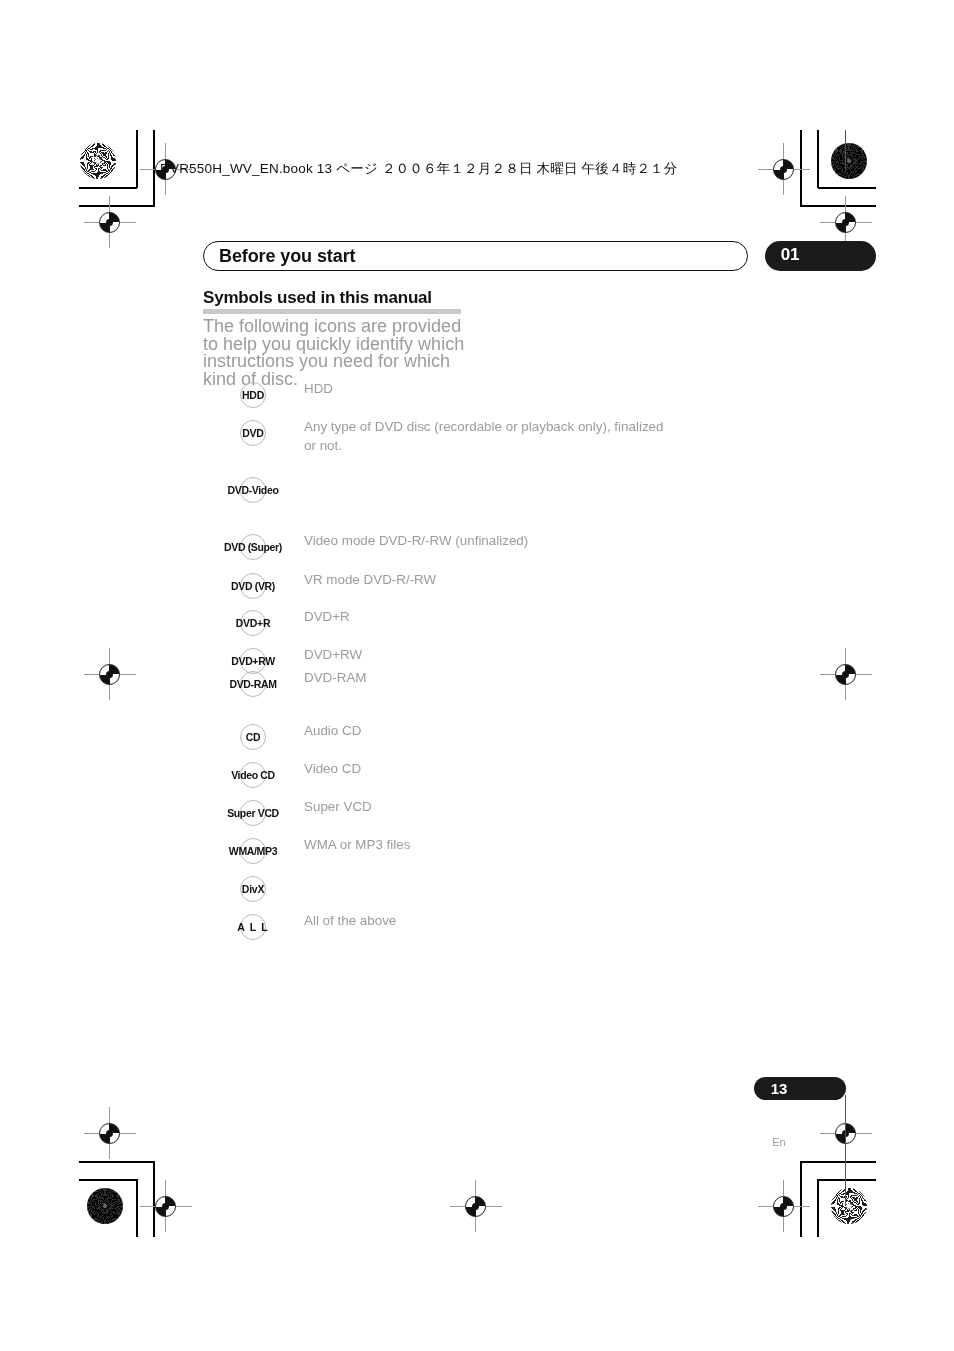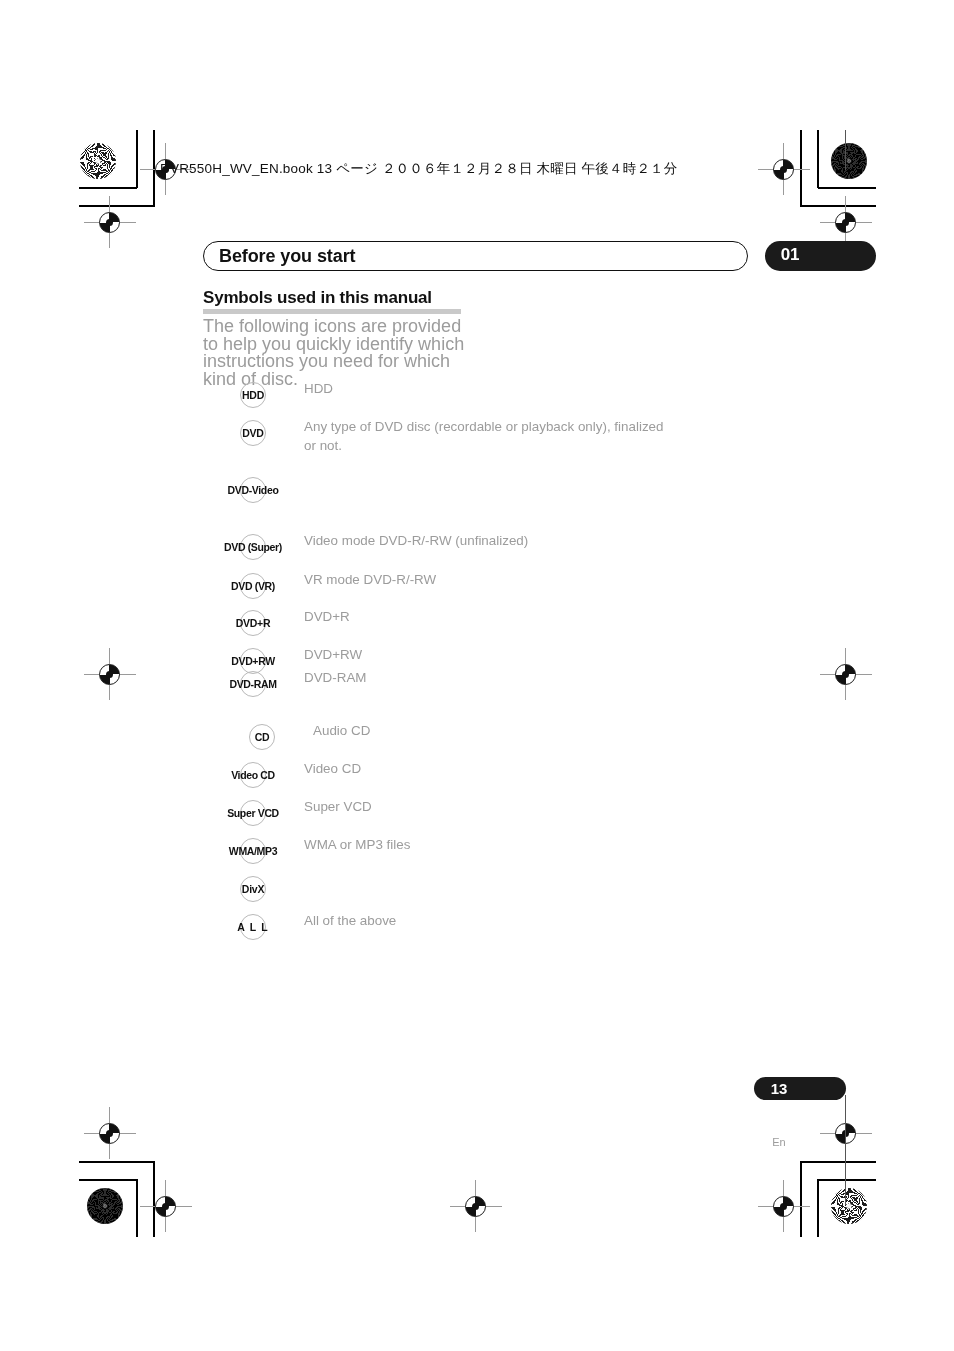--- a/index.html
+++ b/index.html
@@ -351,21 +351,21 @@
         <div class="desc-cell">DVD+RW</div>
       </div>
       <div class="symbol-row" style="position: absolute; left: 0px; top: 289px; width: 470px;">
         <div class="badge-cell">
           <div class="badge">
             <span class="badge-text wide">DVD-RAM</span>
           </div>
         </div>
         <div class="desc-cell">DVD-RAM</div>
       </div>
-      <div class="symbol-row" style="position: absolute; left: 9px; top: 342.4px; width: 470px;">
+      <div class="symbol-row" style="position: absolute; left: 0px; top: 342.4px; width: 470px;">
         <div class="badge-cell">
           <div class="badge">
             <span class="badge-text">CD</span>
           </div>
         </div>
         <div class="desc-cell">Audio CD</div>
       </div>
       <div class="symbol-row" style="position: absolute; left: 0px; top: 380.4px; width: 470px;">
         <div class="badge-cell">
           <div class="badge">

